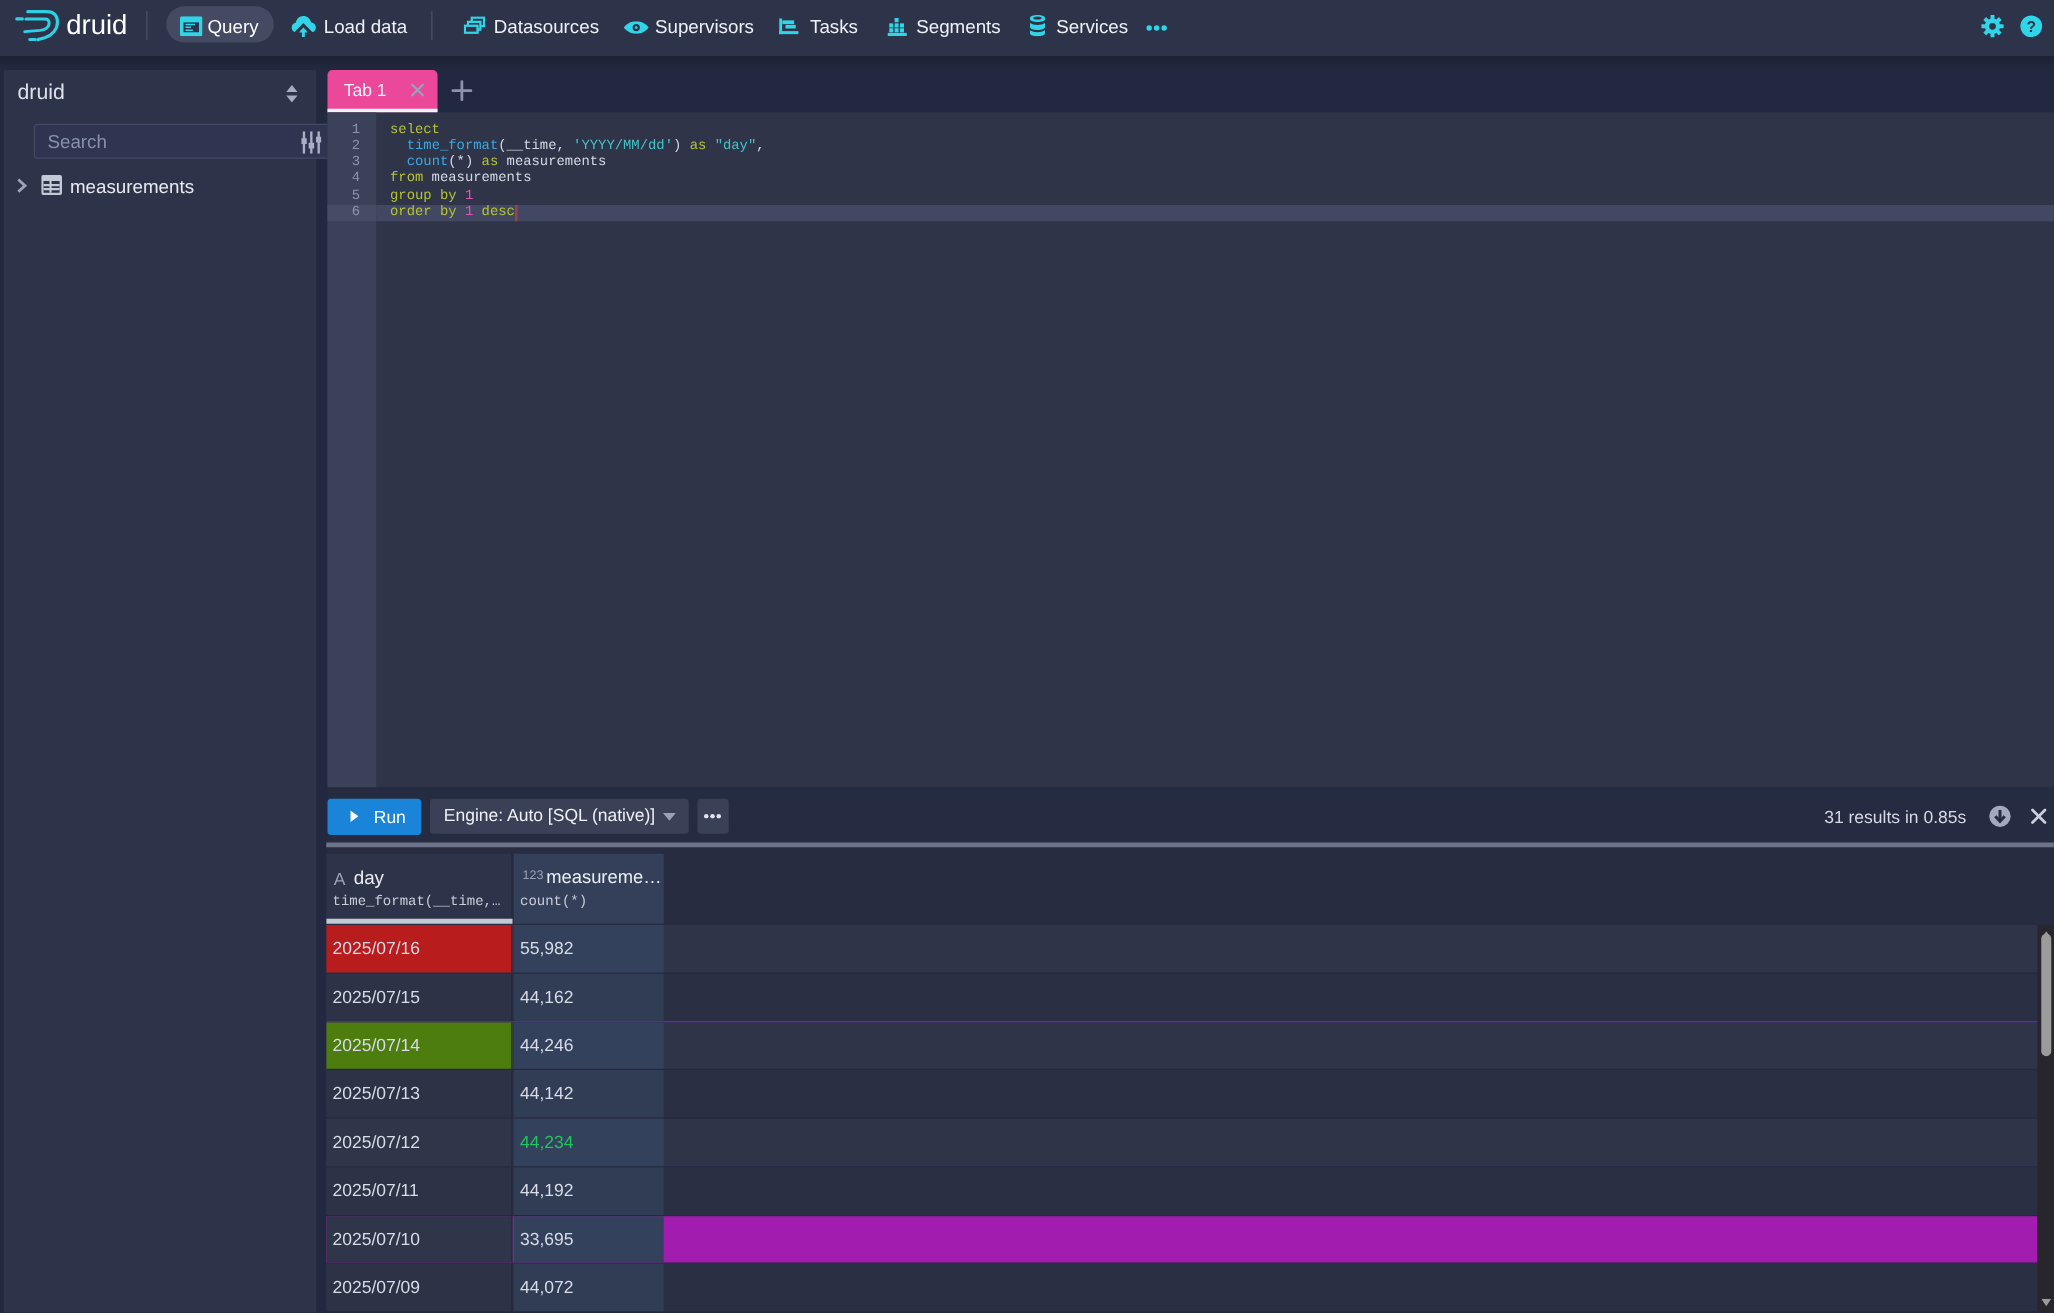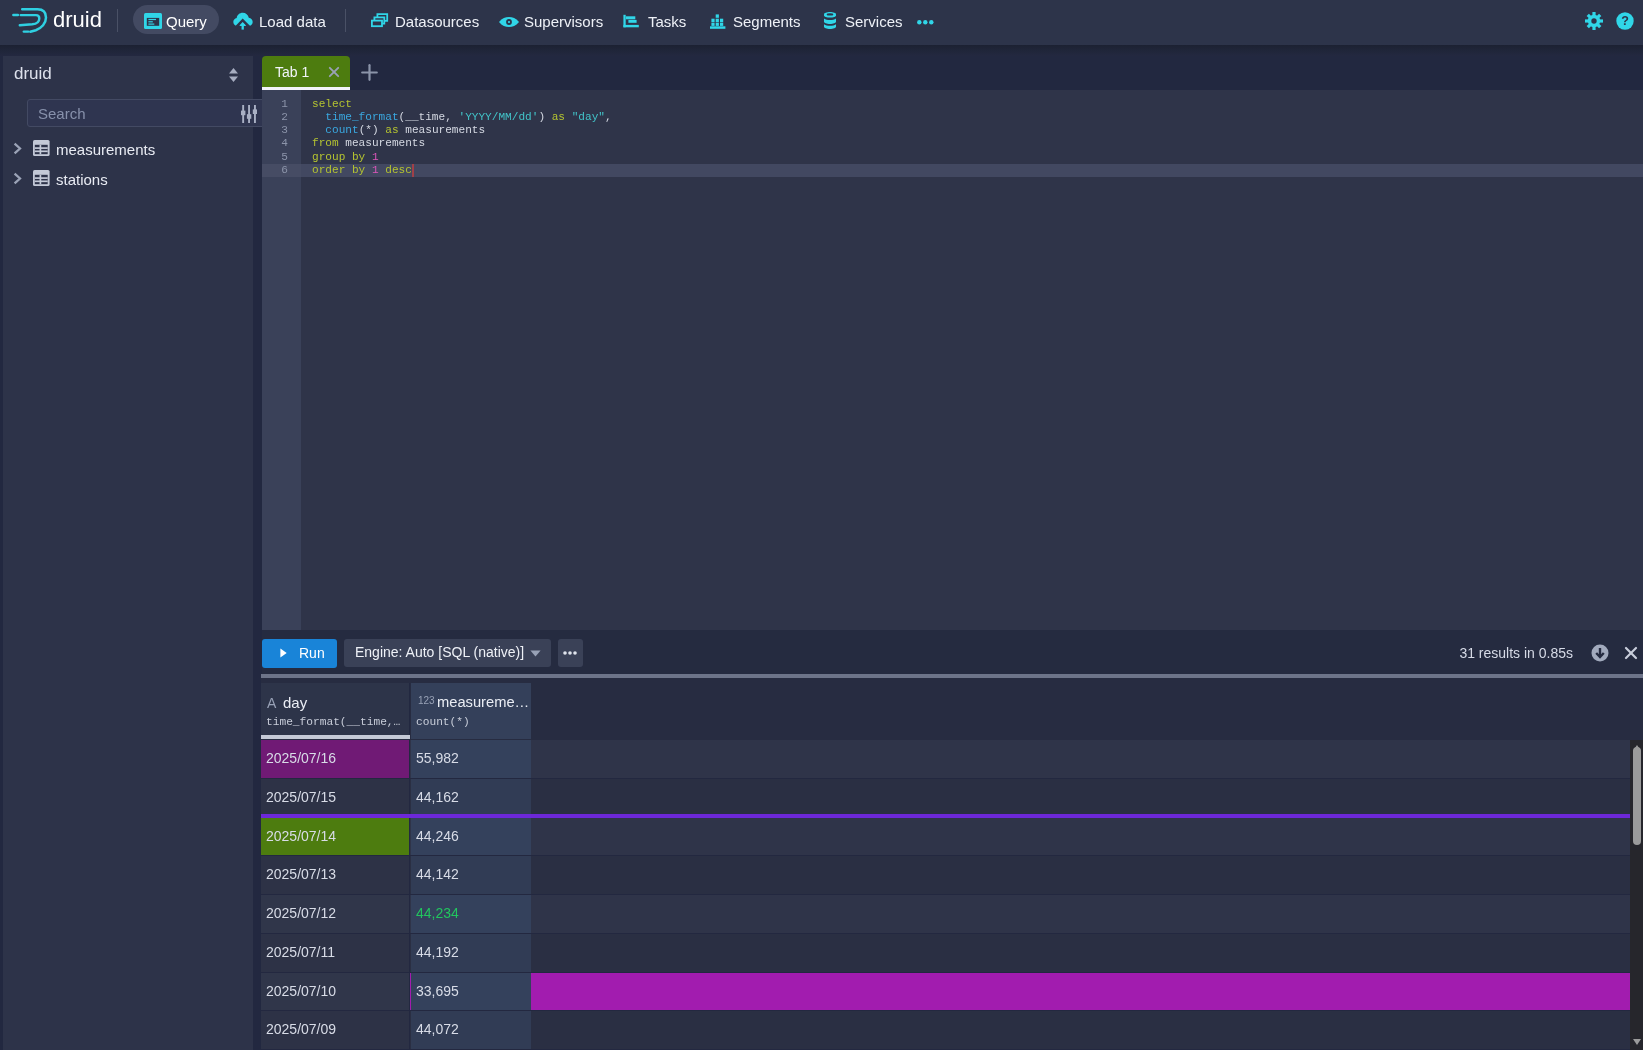--- a/index.html
+++ b/index.html
@@ -158,38 +158,23 @@
       <rect x="0" y="0" width="16.6" height="16" rx="1.6" fill="#c3c9d7"></rect>
       <rect x="1.8" y="4.8" width="12.9" height="9.4" fill="#2d3349"></rect>
       <g stroke="#c3c9d7" stroke-width="1.7">
         <line x1="1.8" y1="8.1" x2="14.7" y2="8.1"></line>
         <line x1="1.8" y1="11.3" x2="14.7" y2="11.3"></line>
         <line x1="7.4" y1="4.8" x2="7.4" y2="14.2"></line>
       </g>
     </svg>
     <div class="treelabel">measurements</div>
   </div>
-  <div class="treerow" style="top:110px;">
-    <svg style="position:absolute; left:10px; top:6px;" width="9" height="13" viewBox="0 0 9 13" fill="none" stroke="#9ba3b7" stroke-width="2.3">
-        <path d="M1.6,1.6 L7,6.5 L1.6,11.4"></path>
-      </svg>
-    <svg style="position:absolute; left:30px; top:4px;" width="17" height="16" viewBox="0 0 17 16">
-      <rect x="0" y="0" width="16.6" height="16" rx="1.6" fill="#c3c9d7"></rect>
-      <rect x="1.8" y="4.8" width="12.9" height="9.4" fill="#2d3349"></rect>
-      <g stroke="#c3c9d7" stroke-width="1.7">
-        <line x1="1.8" y1="8.1" x2="14.7" y2="8.1"></line>
-        <line x1="1.8" y1="11.3" x2="14.7" y2="11.3"></line>
-        <line x1="7.4" y1="4.8" x2="7.4" y2="14.2"></line>
-      </g>
-    </svg>
-    <div class="treelabel">stations</div>
-  </div>
-</div>
-
-<div style="position:absolute; left:262px; top:56px; width:88px; height:34px; background:#4d7c0f; border-radius:4px 4px 0 0;">
+</div>
+
+<div style="position:absolute; left:262px; top:56px; width:88px; height:34px; background:#ec4899; border-radius:4px 4px 0 0;">
   <div style="position:absolute; left:13px; top:8px; font-size:14px; color:#f2f5fa;">Tab 1</div>
   <svg style="position:absolute; left:66px; top:10px;" width="12" height="12" viewBox="0 0 12 12" stroke="#99a1b5" stroke-width="1.9" stroke-linecap="round">
     <line x1="1.8" y1="1.8" x2="10.2" y2="10.2"></line>
       <line x1="10.2" y1="1.8" x2="1.8" y2="10.2"></line>
   </svg>
 </div>
 <div style="position:absolute; left:262px; top:86.5px; width:88px; height:3.5px; background:#f2f4f8;"></div>
 <svg style="position:absolute; left:361px; top:64px;" width="17" height="17" viewBox="0 0 17 17" stroke="#8b94a9" stroke-width="2.2" stroke-linecap="round">
   <line x1="8.5" y1="1.2" x2="8.5" y2="15.8"></line>
     <line x1="1.2" y1="8.5" x2="15.8" y2="8.5"></line>
@@ -258,28 +243,28 @@
     <div style="position:absolute; left:0; bottom:0; width:149px; height:4px; background:#c4c9d6;"></div>
   </div>
   <div style="position:absolute; left:150px; top:5px; width:120px; height:56px; background:#34405a;">
     <div style="position:absolute; left:7px; top:12px; font-size:10px; font-weight:normal; color:#98a1b6;">123</div>
     <div style="position:absolute; left:26px; top:11px; font-size:14.7px; color:#eaedf4;">measureme…</div>
     <div class="mono" style="position:absolute; left:5px; top:33px; font-size:11.2px; color:#c8cdd9;">count(*)</div>
   </div>
 
   <div id="rows">
       <div style="position:absolute; left:0; top:62.00px; width:1369px; height:38.75px; background:#2f3449; border-bottom:1px solid #232840;">
-        <div style="position:absolute; left:0; top:0; width:149px; height:100%; background:#701a75; border-right:1px solid #232840;padding-left:15px;">
+        <div style="position:absolute; left:0; top:0; width:149px; height:100%; background:#b91c1c; border-right:1px solid #232840;padding-left:15px;">
           <div style="position:absolute; left:5px; top:10px; font-size:14px; color:#d8dce7;">2025/07/16</div>
         </div>
         <div style="position:absolute; left:150px; top:0; width:120px; height:100%; background:#34415c;">
           <div style="position:absolute; left:5px; top:10px; font-size:14px; color:#d8dce7;">55,982</div>
         </div>
       </div>
-      <div style="position:absolute; left:0; top:100.75px; width:1369px; height:38.75px; background:#2a2f43; border-bottom:4px solid #6d28d9;text-decoration:underline;">
+      <div style="position:absolute; left:0; top:100.75px; width:1369px; height:38.75px; background:#2a2f43; border-bottom:1px solid #6d28d9;text-decoration:underline;">
         <div style="position:absolute; left:0; top:0; width:149px; height:100%; background:#2d3246; border-right:1px solid #232840;">
           <div style="position:absolute; left:5px; top:10px; font-size:14px; color:#d8dce7;">2025/07/15</div>
         </div>
         <div style="position:absolute; left:150px; top:0; width:120px; height:100%; background:#313c55;">
           <div style="position:absolute; left:5px; top:10px; font-size:14px; color:#d8dce7;">44,162</div>
         </div>
       </div>
       <div style="position:absolute; left:0; top:139.50px; width:1369px; height:38.75px; background:#2f3449; border-bottom:1px solid #232840;">
         <div style="position:absolute; left:0; top:0; width:149px; height:100%; background:#4d7c0f; border-right:1px solid #232840;">
           <div style="position:absolute; left:5px; top:10px; font-size:14px; color:#d8dce7;">2025/07/14</div>

